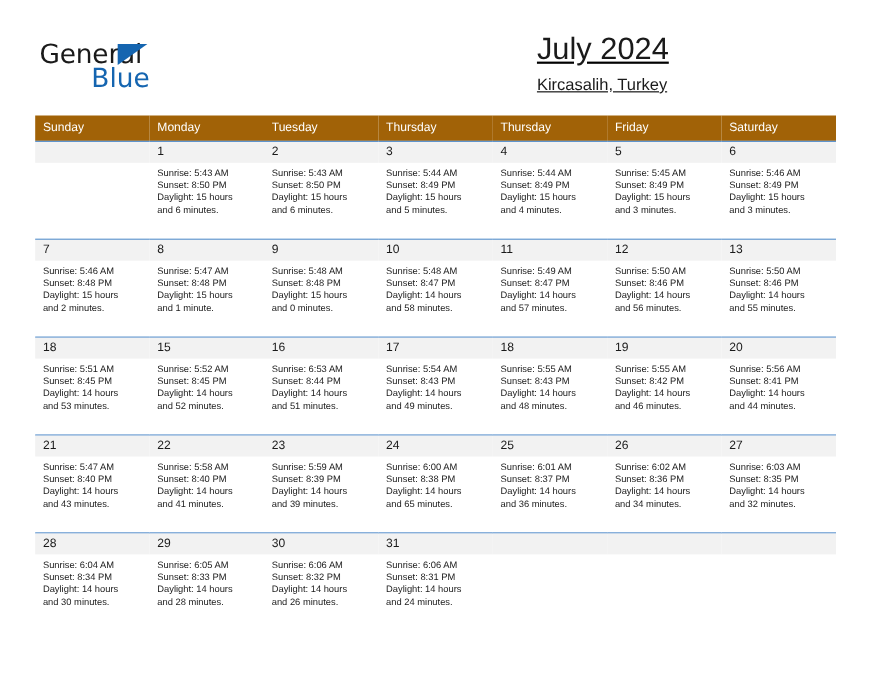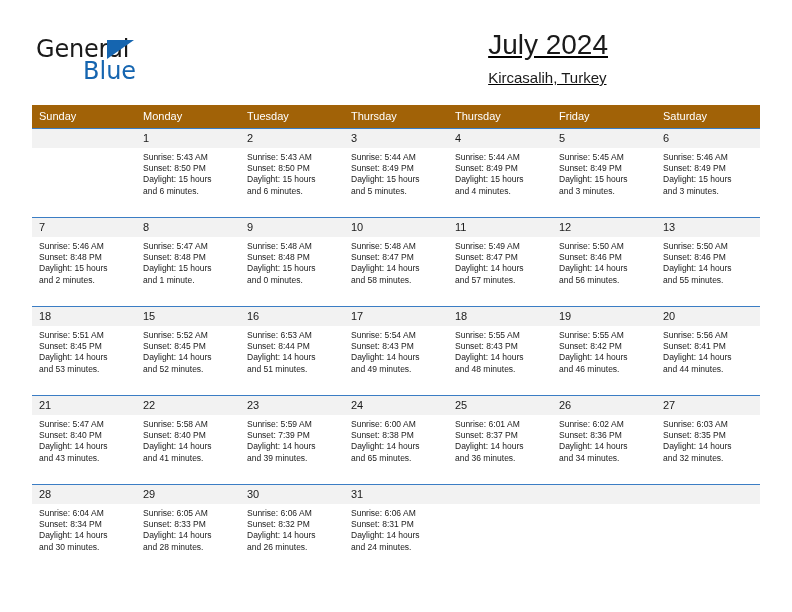--- a/index.html
+++ b/index.html
@@ -436,21 +436,21 @@
                 <div>Daylight: 14 hours</div>
                 <div>and 41 minutes.</div>
               </div>
             </div>
           </td>
           <td>
             <div class="cell-inner">
               <div class="daynum">23</div>
               <div class="details">
                 <div>Sunrise: 5:59 AM</div>
-                <div>Sunset: 7:39 PM</div>
+                <div>Sunset: 8:39 PM</div>
                 <div>Daylight: 14 hours</div>
                 <div>and 39 minutes.</div>
               </div>
             </div>
           </td>
           <td>
             <div class="cell-inner">
               <div class="daynum">24</div>
               <div class="details">
                 <div>Sunrise: 6:00 AM</div>

